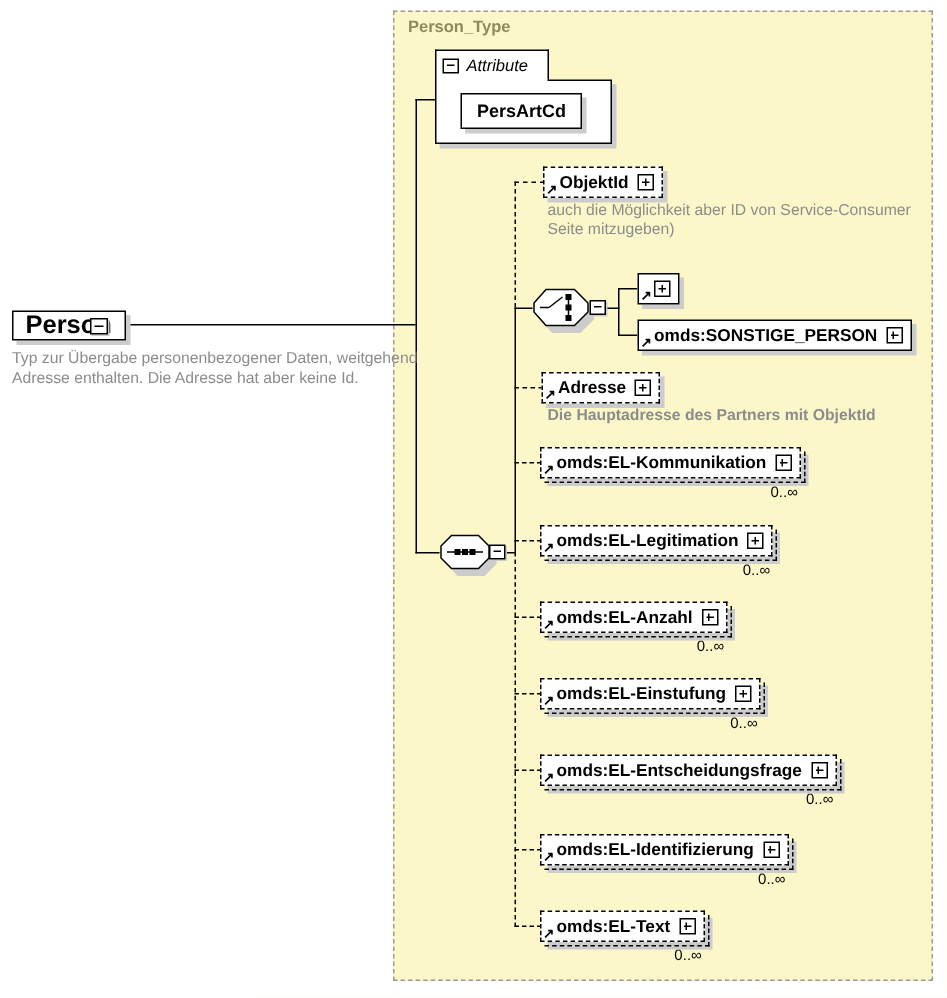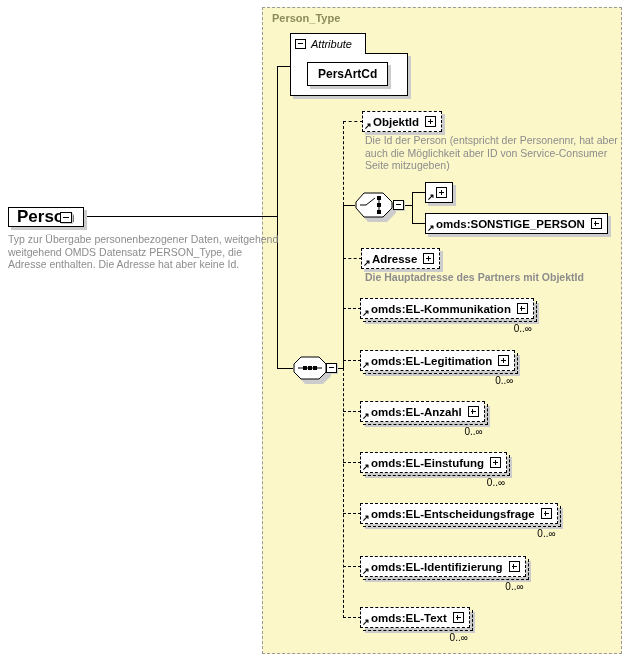--- a/index.html
+++ b/index.html
@@ -85,21 +85,20 @@
   <div class="ln lh-d" style="left:343px;top:566px;width:18px"></div>
   <div class="ln lh-d" style="left:343px;top:617px;width:18px"></div>
 
   <div class="node" style="left:8px;top:207px;height:20px;font-size:17px;padding:2px 8px;">
     <span>Person</span>
   </div>
   <div class="pm abs" style="left:60px;top:212px;"></div>
 
   <div class="anno" style="left:8px;top:233px;">
     <div>Typ zur Übergabe personenbezogener Daten, weitgehend</div>
-    <div>weitgehend OMDS Datensatz PERSON_Type, die</div>
     <div>Adresse enthalten. Die Adresse hat aber keine Id.</div>
   </div>
 
   <div class="attr-body"></div>
   <div class="attr-tab">
     <span class="pm" style="width:11px;height:10px;"></span>
     <span>Attribute</span>
   </div>
   <div class="node" style="left:307px;top:62px;height:24px;font-size:12px;padding:2px 10px;">
     <span>PersArtCd</span>
@@ -130,21 +129,20 @@
     </svg>
   </div>
   <div class="pm abs" style="left:393px;top:200px;width:11px;height:10px;"></div>
 
   <div class="node dashed" style="left:362px;top:111px;">
     <span class="ref-arrow">↗</span>
     <span>ObjektId</span>
     <span class="pm plus"></span>
   </div>
   <div class="anno" style="left:365px;top:134px;">
-    <div>Die Id der Person (entspricht der Personennr, hat aber</div>
     <div>auch die Möglichkeit aber ID von Service-Consumer</div>
     <div>Seite mitzugeben)</div>
   </div>
 
   <div class="node" style="left:425px;top:182px;">
     <span class="ref-arrow">↗</span>
     <span class="pm plus"></span>
   </div>
   <div class="node" style="left:425px;top:213px;">
     <span class="ref-arrow">↗</span>

